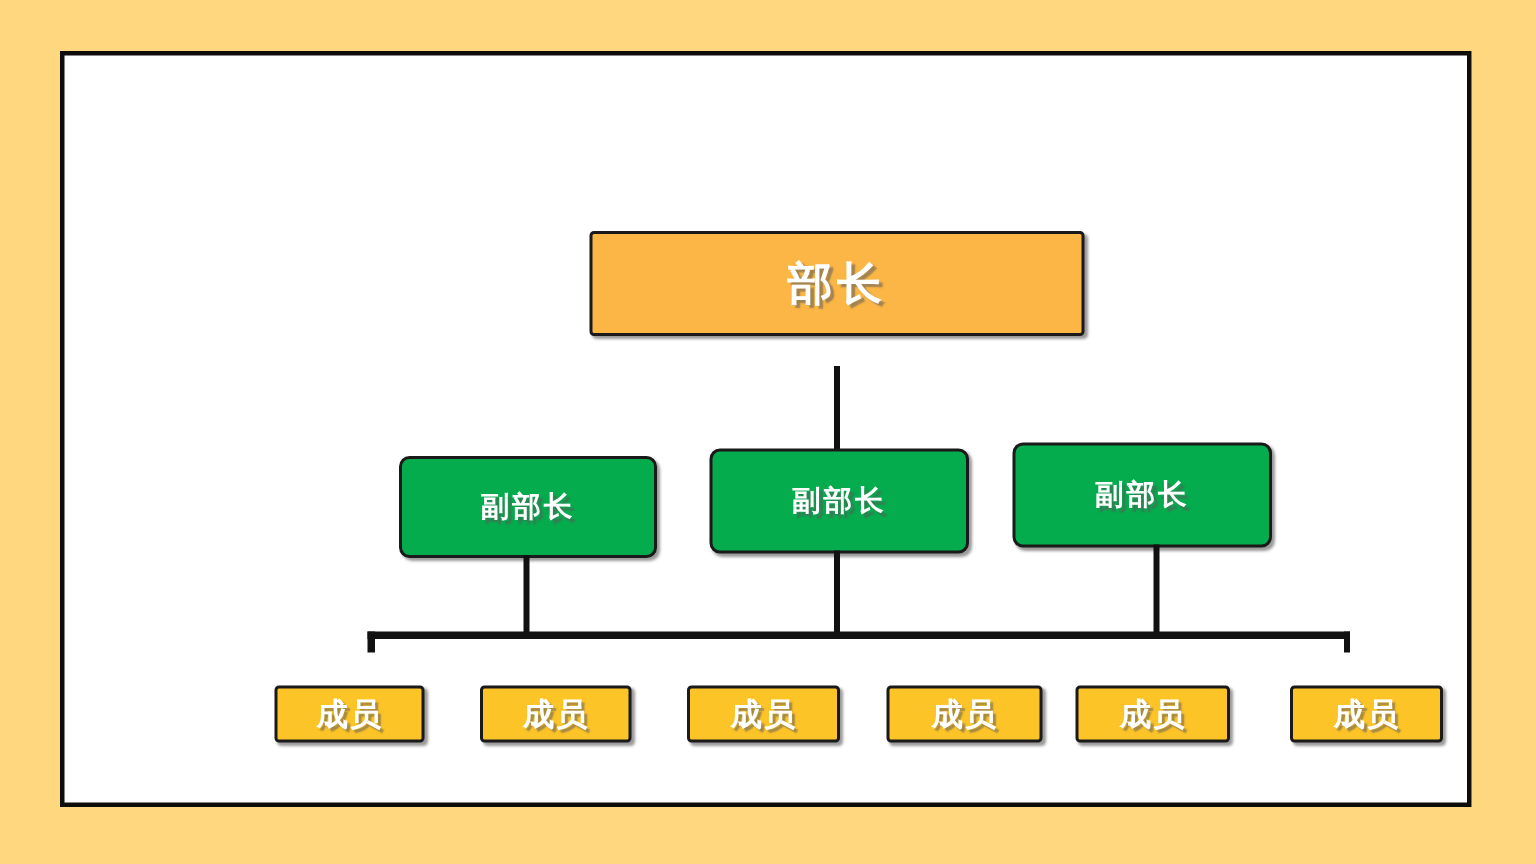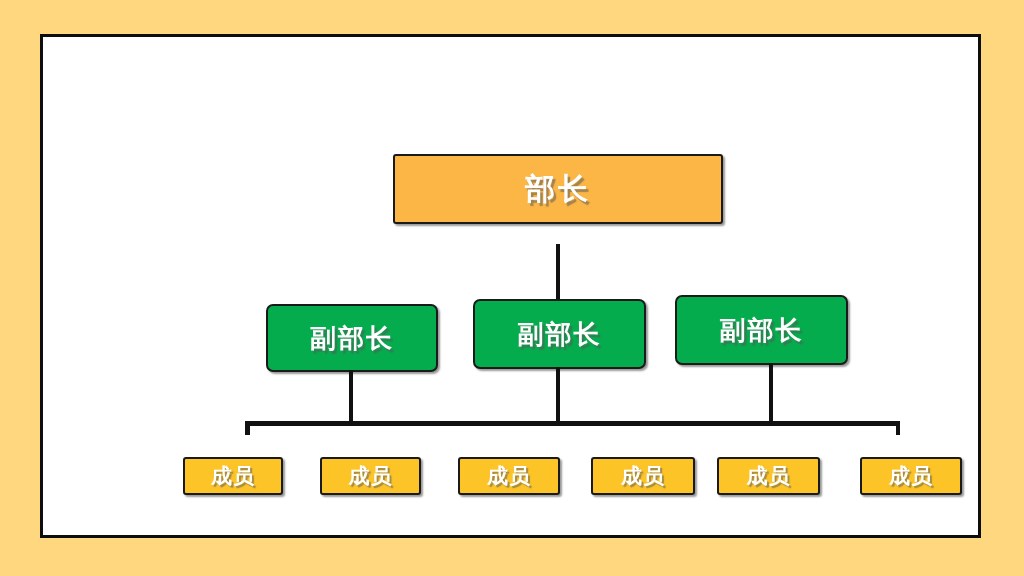--- a/index.html
+++ b/index.html
@@ -21,21 +21,21 @@
     box-shadow:2px 2px 2px rgba(0,0,0,0.40);
     border:2px solid #1A1A1A;
   }
   .root{
     left:350px;top:117px;width:330px;height:70px;
     background:#FBB645;border-radius:3px;
     font-size:30px;letter-spacing:3px;
   }
   .deputy{
     background:#04AC4D;border-radius:7px;
-    font-size:26px;letter-spacing:2px;
+    font-size:19px;letter-spacing:2px;
   }
   .dep1{left:223px;top:267px;width:172px;height:68px;}
   .dep2{left:430px;top:262px;width:173px;height:70px;}
   .dep3{left:632px;top:258px;width:173px;height:70px;}
   .member{
     background:#FDC428;border-radius:3px;
     font-size:21px;letter-spacing:1px;height:38px;top:420px;
     text-shadow:2px 2px 1px rgba(90,90,90,0.55);
     text-align:center;
   }

